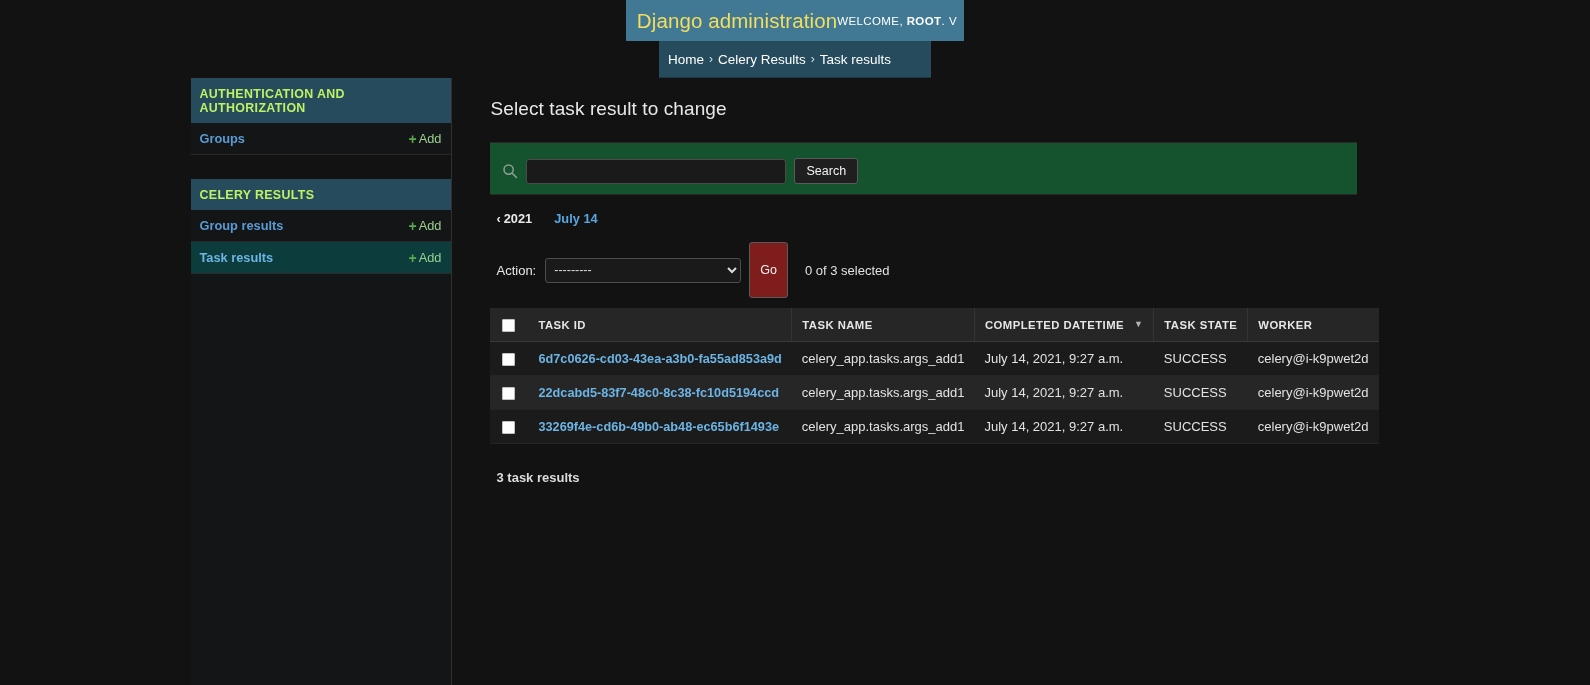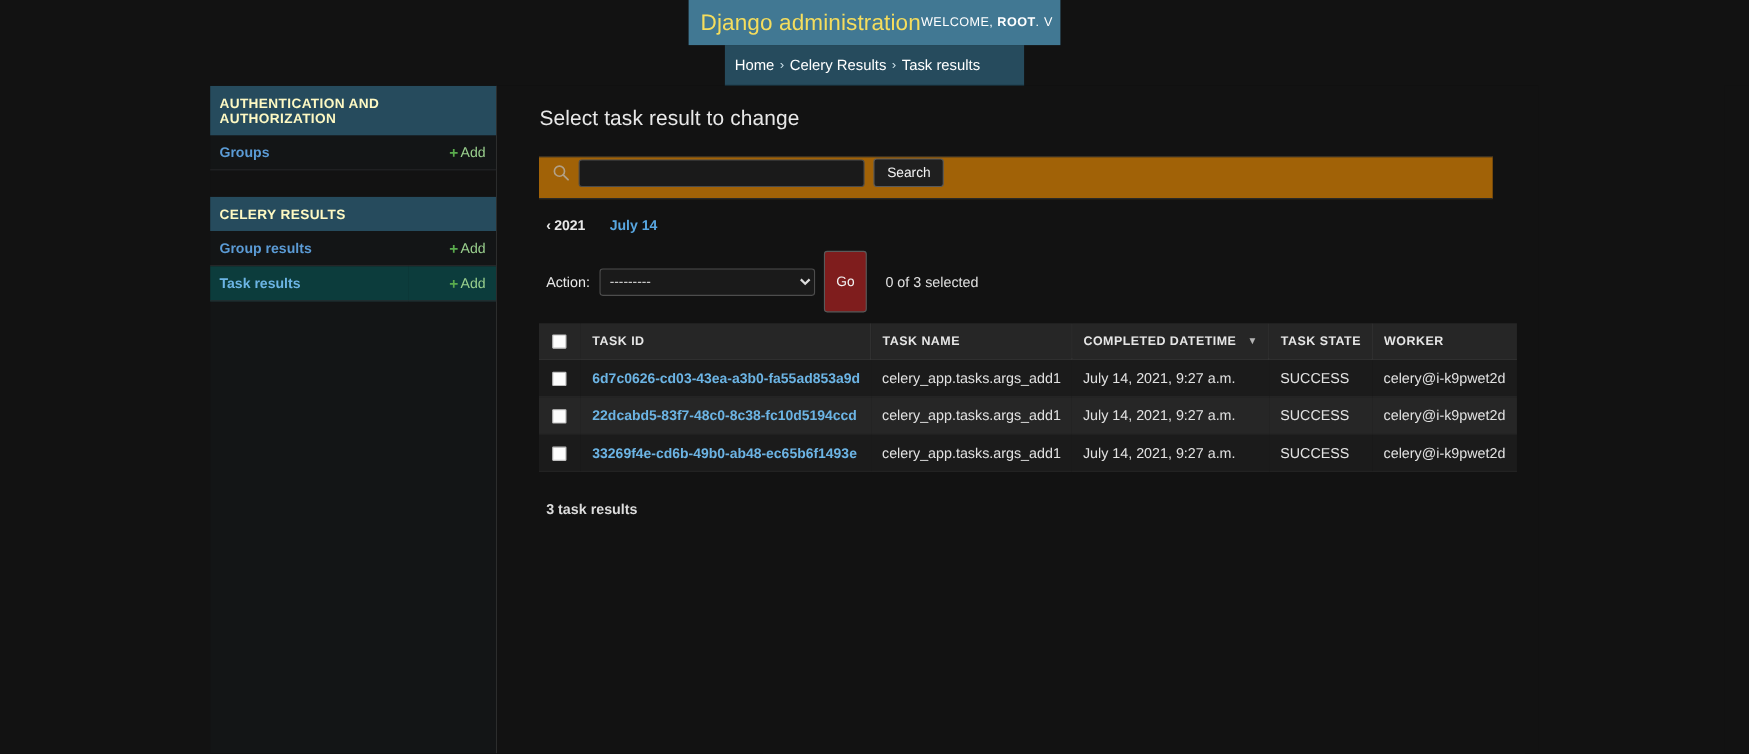--- a/index.html
+++ b/index.html
@@ -84,21 +84,21 @@
   
   #nav-sidebar {
     width: 261px;
     min-width: 261px;
     background: #131516;
     border-right: 1px solid #303030;
     overflow: hidden;
   }
   .module-caption {
     background: #264b5d;
-    color: #fef9c3;
+    color: #bef264;
     font-size: 12.4px;
     font-weight: bold;
     letter-spacing: 0.35px;
     padding: 9px 10px 8px 8px;
     text-transform: uppercase;
   }
   table.nav-table { width: 100%; border-collapse: collapse; }
   table.nav-table tr { border-bottom: 1px solid #29292b; }
   table.nav-table tr.current-model { background: #0c3c3c; }
   table.nav-table th,
@@ -150,24 +150,24 @@
   h1.page-title {
     margin: 0 0 22px 0;
     font-size: 19px;
     font-weight: 300;
     color: #e8e8e8;
     letter-spacing: 0.1px;
   }
 
   
   #toolbar {
-    background: #a16207;
+    background: #14532d;
     border-top: 1px solid #282828;
     border-bottom: 1px solid #282828;
-    padding: 1px 10px 10px 12px;
+    padding: 15px 10px 10px 12px;
     display: flex;
     align-items: center;
     margin-right: 22px;
   }
   .search-icon {
     width: 16px; height: 16px;
     display: inline-block;
     margin-right: 8px;
     flex: none;
     opacity: 0.72;

